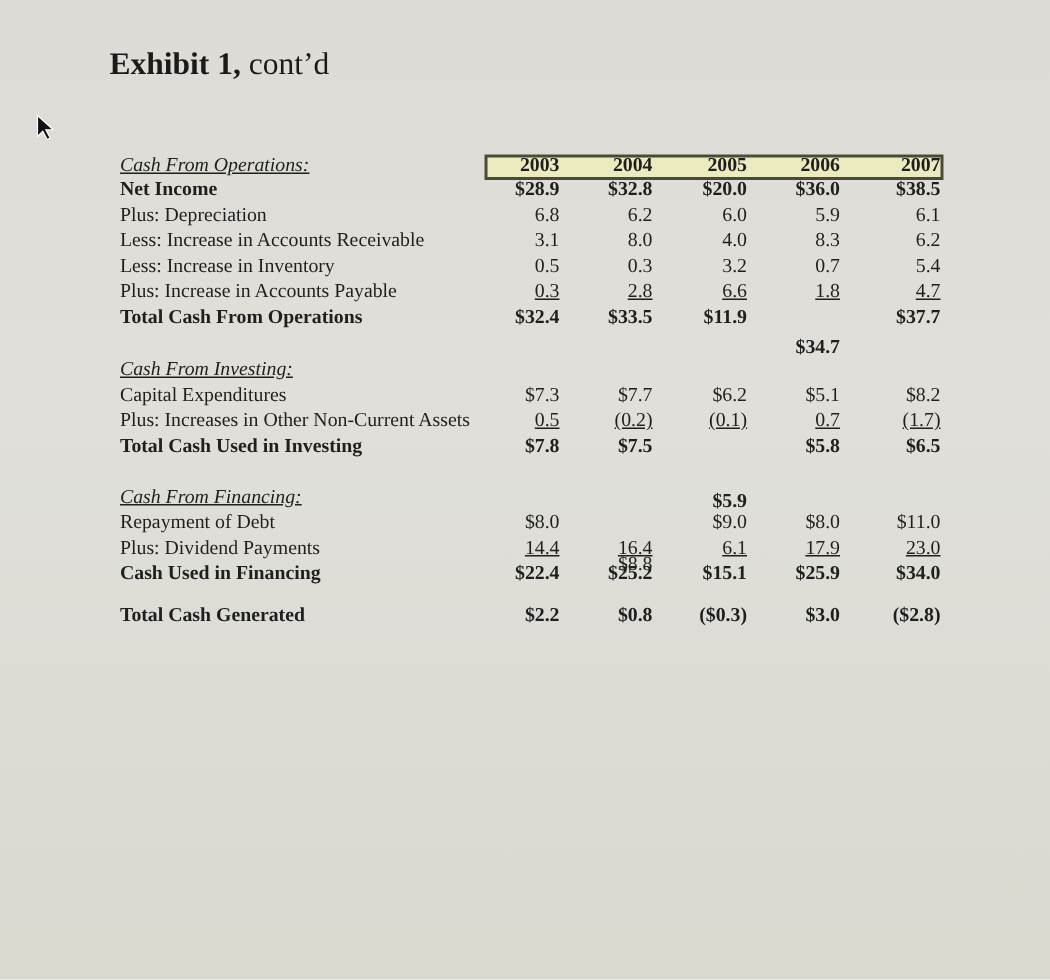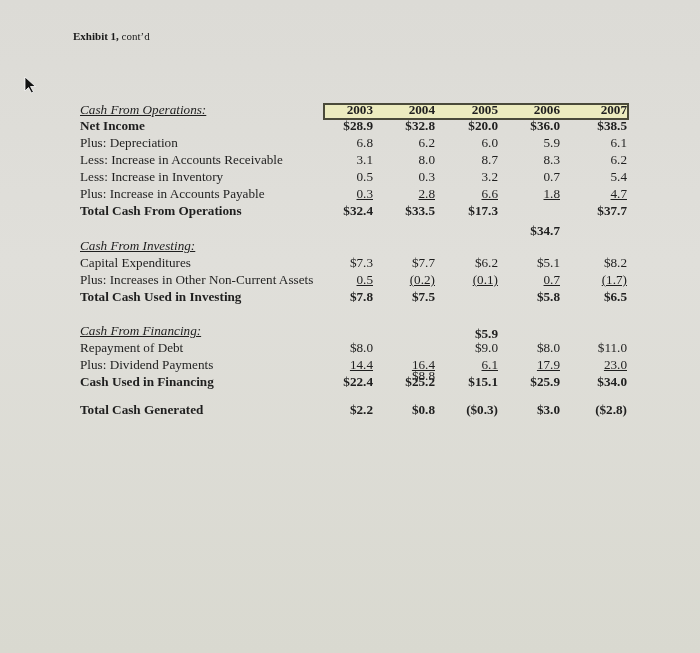--- a/index.html
+++ b/index.html
@@ -5,21 +5,21 @@
     html, body { margin: 0; padding: 0; }
     body {
       width: 700px; height: 653px; overflow: hidden;
       background: linear-gradient(180deg, #dcdbd6 0%, #e0dfda 40%, #d9d9d0 100%);
       font-family: "Liberation Serif", "DejaVu Serif", serif;
       color: #1f1f1f;
       position: relative;
     }
     .title {
       position: absolute; left: 73px; top: 30px;
-      font-size: 11px; color: #1a1a1a; text-align: right;
+      font-size: 21px; color: #1a1a1a; text-align: right;
     }
     .title b { font-weight: bold; }
     .cursor { position: absolute; left: 24px; top: 76px; width: 14px; height: 18px; }
     .sheet { position: absolute; left: 80px; top: 102px; font-size: 13.2px; }
     .row { position: absolute; left: 0; height: 16px; line-height: 16px; white-space: nowrap; }
     .lbl { position: absolute; left: 0; }
     .lbl.bold { font-weight: bold; }
     .lbl.sec { font-style: italic; text-decoration: underline; }
     .val { position: absolute; text-align: right; width: 60px; }
     .val.bold { font-weight: bold; }
@@ -64,21 +64,21 @@
       <span class="val " style="left: 233px;"><span>6.8</span></span>
       <span class="val " style="left: 295px;"><span>6.2</span></span>
       <span class="val " style="left: 358px;"><span>6.0</span></span>
       <span class="val " style="left: 420px;"><span>5.9</span></span>
       <span class="val " style="left: 487px;"><span>6.1</span></span>
     </div>
     <div class="row" style="top: 49.5px;">
       <span class="lbl ">Less:  Increase in Accounts Receivable</span>
       <span class="val " style="left: 233px;"><span>3.1</span></span>
       <span class="val " style="left: 295px;"><span>8.0</span></span>
-      <span class="val " style="left: 358px;"><span>8.7</span></span>
+      <span class="val " style="left: 358px;"><span>4.0</span></span>
       <span class="val " style="left: 420px;"><span>8.3</span></span>
       <span class="val " style="left: 487px;"><span>6.2</span></span>
     </div>
     <div class="row" style="top: 66.5px;">
       <span class="lbl ">Less:  Increase in Inventory</span>
       <span class="val " style="left: 233px;"><span>0.5</span></span>
       <span class="val " style="left: 295px;"><span>0.3</span></span>
       <span class="val " style="left: 358px;"><span>3.2</span></span>
       <span class="val " style="left: 420px;"><span>0.7</span></span>
       <span class="val " style="left: 487px;"><span>5.4</span></span>
@@ -88,21 +88,21 @@
       <span class="val " style="left: 233px;"><u>0.3</u></span>
       <span class="val " style="left: 295px;"><u>2.8</u></span>
       <span class="val " style="left: 358px;"><u>6.6</u></span>
       <span class="val " style="left: 420px;"><u>1.8</u></span>
       <span class="val " style="left: 487px;"><u>4.7</u></span>
     </div>
     <div class="row" style="top: 100.5px;">
       <span class="lbl bold">Total Cash From Operations</span>
       <span class="val bold" style="left: 233px;"><span>$32.4</span></span>
       <span class="val bold" style="left: 295px;"><span>$33.5</span></span>
-      <span class="val bold" style="left: 358px;"><span>$17.3</span></span>
+      <span class="val bold" style="left: 358px;"><span>$11.9</span></span>
       <span class="val bold" style="left: 420px; margin-top: 20px;"><span>$34.7</span></span>
       <span class="val bold" style="left: 487px;"><span>$37.7</span></span>
     </div>
     <div class="row" style="top: 136px;">
       <span class="lbl sec">Cash From Investing:</span>
     </div>
     <div class="row" style="top: 153px;">
       <span class="lbl ">Capital Expenditures</span>
       <span class="val " style="left: 233px;"><span>$7.3</span></span>
       <span class="val " style="left: 295px;"><span>$7.7</span></span>

